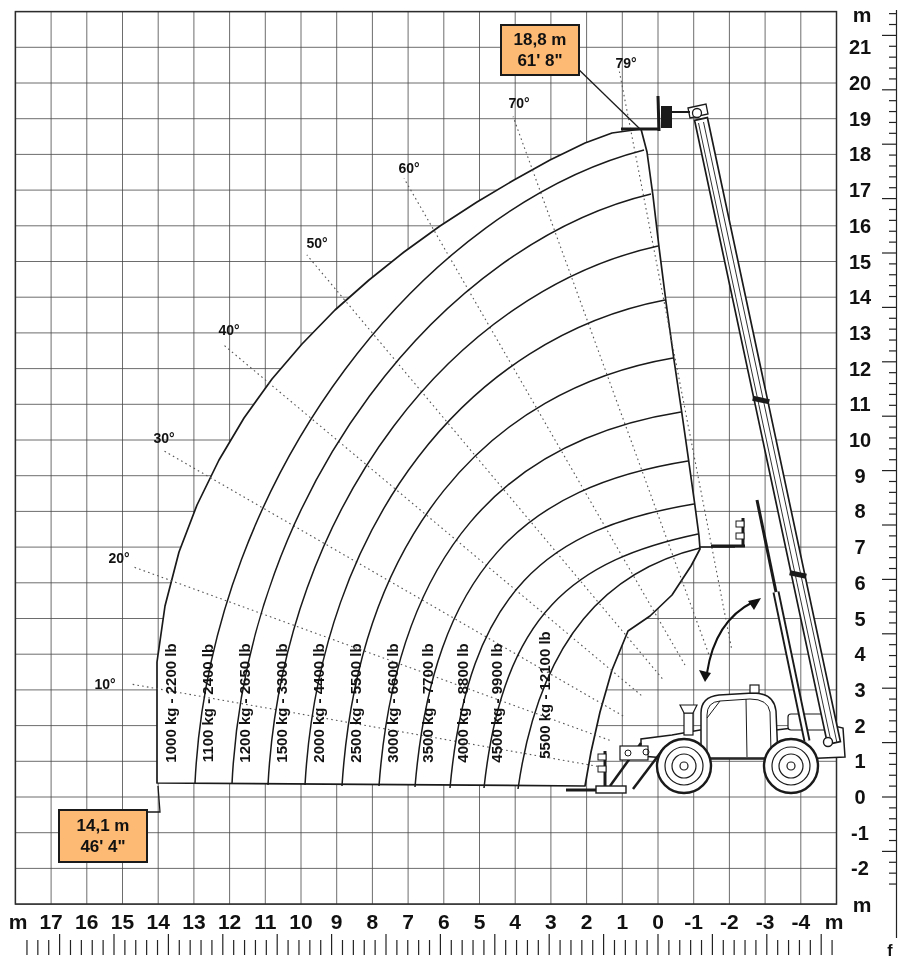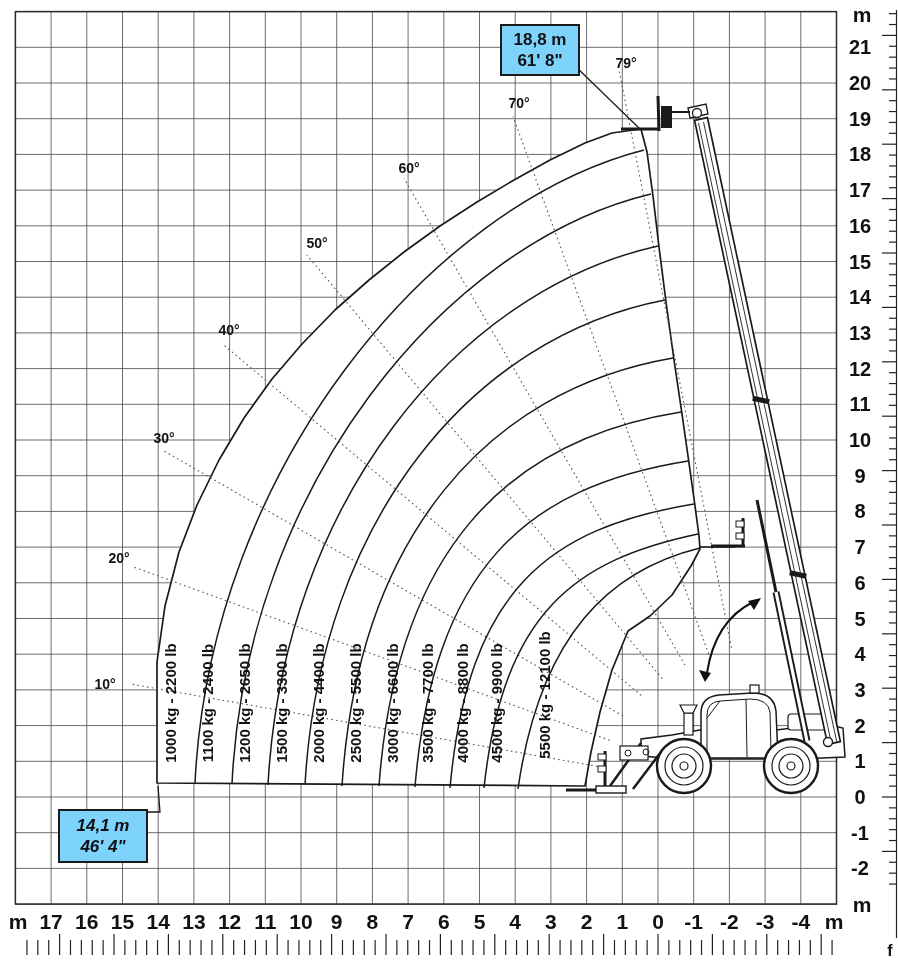--- a/index.html
+++ b/index.html
@@ -2,27 +2,27 @@
 <html><head>
 <meta charset="utf-8">
 <style>
   html,body{margin:0;padding:0;background:#fff;}
   .stage{
     position:relative;width:898px;height:960px;background:#fff;overflow:hidden;
     font-family:"Liberation Sans", sans-serif;
   }
   .stage svg{position:absolute;left:0;top:0;}
   .callout{
-    position:absolute;background:#7dd3fc;border:2px solid #1a1a1a;
+    position:absolute;background:#fdba74;border:2px solid #1a1a1a;
     display:flex;flex-direction:column;align-items:center;justify-content:center;
     font-weight:bold;font-size:17px;line-height:1.25;color:#111;z-index:5;
     text-align:center;
   }
   .callout-top{left:500px;top:24px;width:76px;height:48px;}
-  .callout-bottom{left:58px;top:809px;width:86px;height:50px;font-style:italic;}
+  .callout-bottom{left:58px;top:809px;width:86px;height:50px;}
 </style>
 </head>
 <body>
 
 <div class="stage">
   <svg id="chart-svg" width="898" height="960" viewBox="0 0 898 960">
       <g>
         <line x1="836.5" y1="11.599999999999909" x2="836.5" y2="904.1" stroke="#474747" stroke-width="0.8"></line>
         <line x1="800.8" y1="11.599999999999909" x2="800.8" y2="904.1" stroke="#474747" stroke-width="0.8"></line>
         <line x1="765.1" y1="11.599999999999909" x2="765.1" y2="904.1" stroke="#474747" stroke-width="0.8"></line>

